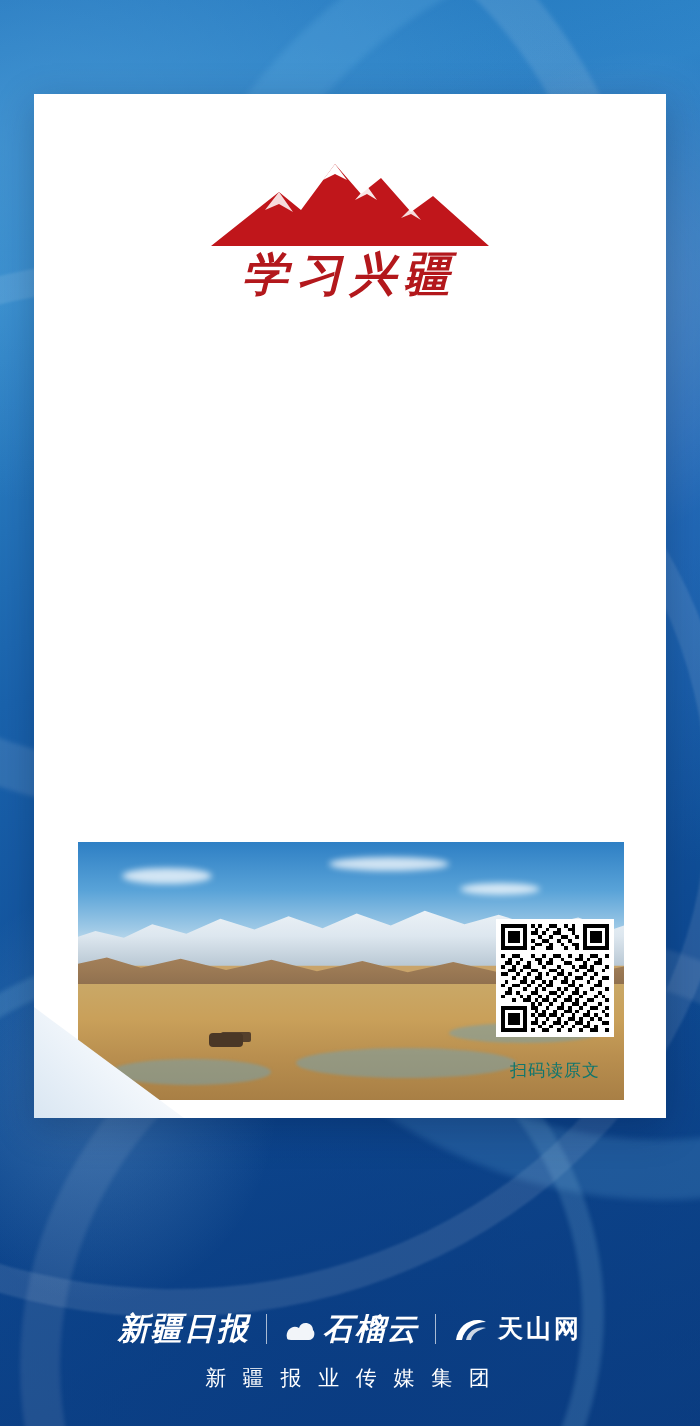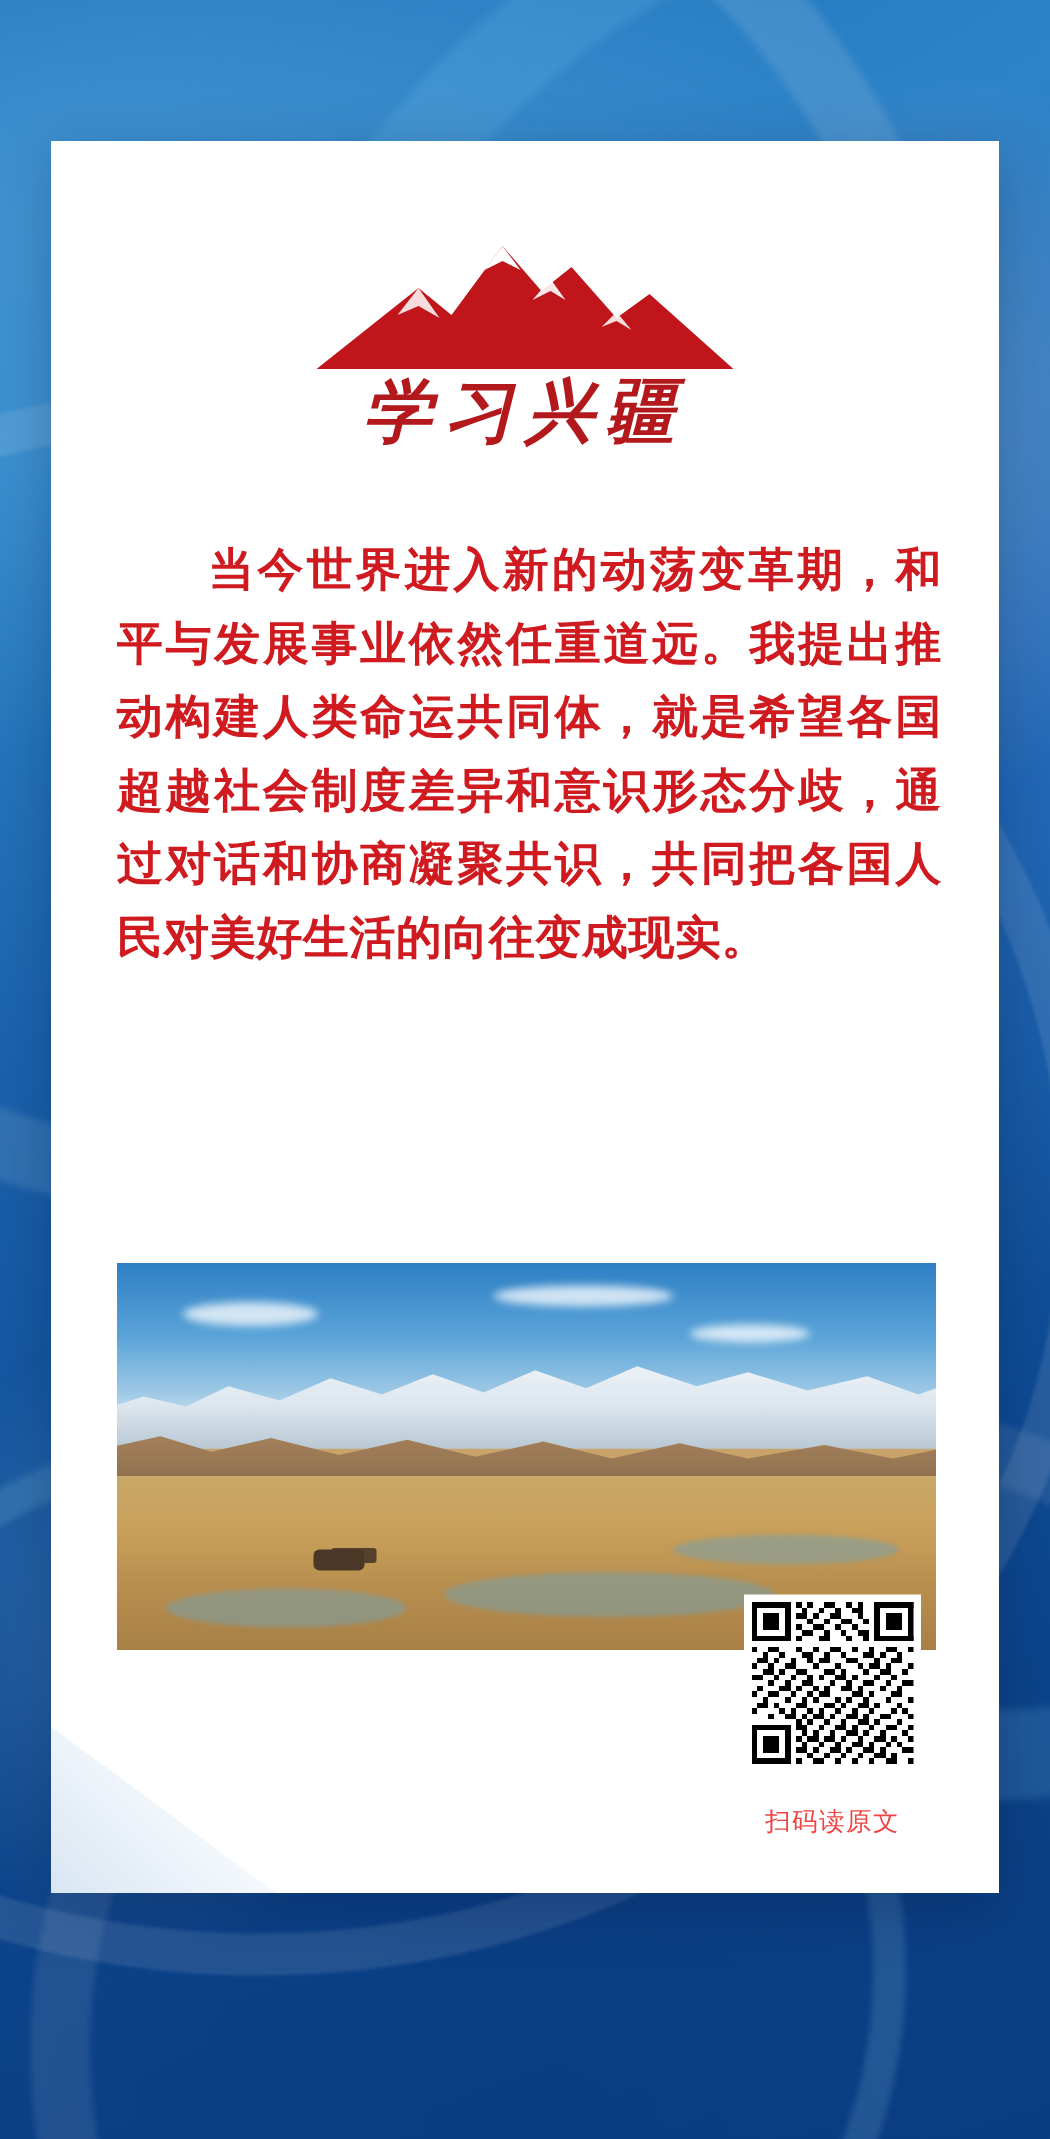--- a/index.html
+++ b/index.html
@@ -79,21 +79,21 @@
     background: radial-gradient(ellipse at center, rgba(180,225,250,0.22), rgba(180,225,250,0) 70%);
     pointer-events: none;
   }
 
   
   .card {
     position: absolute;
     left: 34px;
     top: 94px;
     width: 632px;
-    height: 1168px;
+    height: 1024px;
     background: #ffffff;
     box-shadow: 0 10px 36px rgba(0,20,60,0.28);
   }
   
   .card-curl {
     position: absolute;
     left: 0;
     bottom: 0;
     width: 150px;
     height: 132px;
@@ -220,21 +220,21 @@
     width: 118px;
     height: 118px;
     margin: 0 auto;
     background: #fff;
     padding: 5px;
     box-sizing: border-box;
   }
   .qr-caption {
     margin-top: 22px;
     font-size: 17px;
-    color: #ef4444;
+    color: #0f766e;
     letter-spacing: 1px;
     font-family: "DejaVu Sans", "Liberation Sans", sans-serif;
   }
 
   
   .footer {
     position: absolute;
     left: 0; right: 0;
     bottom: 34px;
     text-align: center;
@@ -294,21 +294,20 @@
       <svg class="logo-mark" width="290" height="100" viewBox="0 0 290 100">
         <path d="M6 96 L74 42 L96 60 L130 14 L156 44 L176 28 L206 62 L228 46 L284 96 Z" fill="#c0161b"></path>
         <path d="M118 30 L130 14 L142 30 L130 24 Z" fill="#ffffff"></path>
         <path d="M150 50 L162 36 L172 50 L162 44 Z" fill="#ffffff" opacity="0.9"></path>
         <path d="M60 60 L74 42 L88 62 L74 54 Z" fill="#ffffff" opacity="0.85"></path>
         <path d="M196 68 L206 58 L216 70 L206 64 Z" fill="#ffffff" opacity="0.85"></path>
       </svg>
       <div class="logo-text">学习兴疆</div>
     </div>
 
-    <div class="quote">当今世界进入新的动荡变革期，和平与发展事业依然任重道远。我提出推动构建人类命运共同体，就是希望各国超越社会制度差异和意识形态分歧，通过对话和协商凝聚共识，共同把各国人民对美好生活的向往变成现实。</div>
 
 
     <div class="photo">
       <div class="ph-sky"></div>
       <div class="ph-cloud" style="left:8%; top:10%; width:90px; height:16px;"></div>
       <div class="ph-cloud" style="left:46%; top:6%; width:120px; height:14px;"></div>
       <div class="ph-cloud" style="left:70%; top:16%; width:80px; height:12px;"></div>
       <div class="ph-mtn-back"></div>
       <div class="ph-mtn-front"></div>
       <div class="ph-plain"></div>
@@ -537,14 +536,33 @@
               <rect x="28" y="28" width="1" height="1"></rect>
           </g>
         </svg>
       </div>
       <div class="qr-caption">扫码读原文</div>
     </div>
 
     <div class="card-curl"></div>
   </div>
 
+  <div class="footer">
+    <div class="footer-row">
+      <span class="brand">新疆日报</span>
+      <span class="divider"></span>
+      <span class="brand brand-2">
+        <svg class="swirl" width="34" height="30" viewBox="0 0 34 30">
+          <path d="M4 22 C2 14 10 8 16 12 C18 4 30 6 30 14 C33 17 31 24 26 24 L8 24 C5 24 4 23 4 22 Z" fill="#ffffff" opacity="0.95"></path>
+        </svg><span>石榴云</span>
+      </span>
+      <span class="divider"></span>
+      <span class="brand brand-3">
+        <svg class="swirl" width="40" height="32" viewBox="0 0 40 32">
+          <path d="M4 26 C6 10 22 2 34 8 C24 8 12 14 10 26 Z" fill="#ffffff"></path>
+          <path d="M14 26 C16 16 26 12 34 14 C26 16 20 20 19 26 Z" fill="#ffffff" opacity="0.8"></path>
+        </svg><span>天山网</span>
+      </span>
+    </div>
+    <div class="footer-sub">新 疆 报 业 传 媒 集 团</div>
+  </div>
 
 </div>
 
 </body></html>

